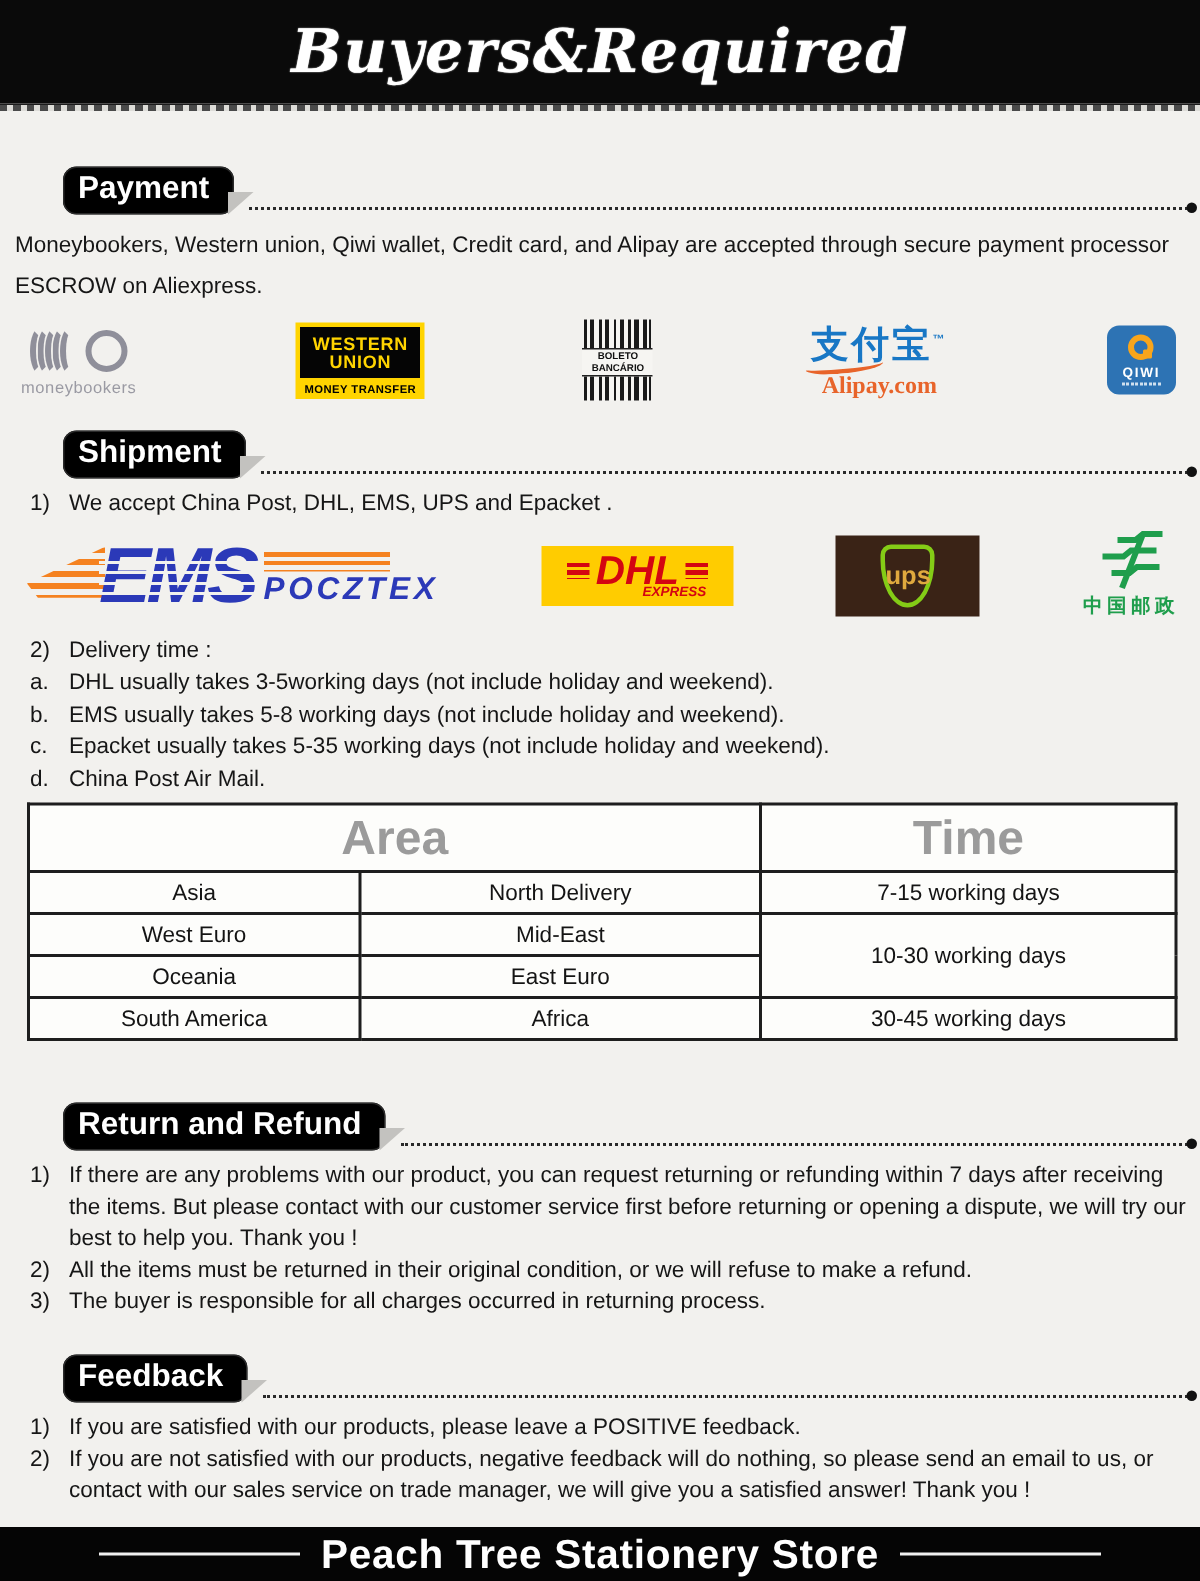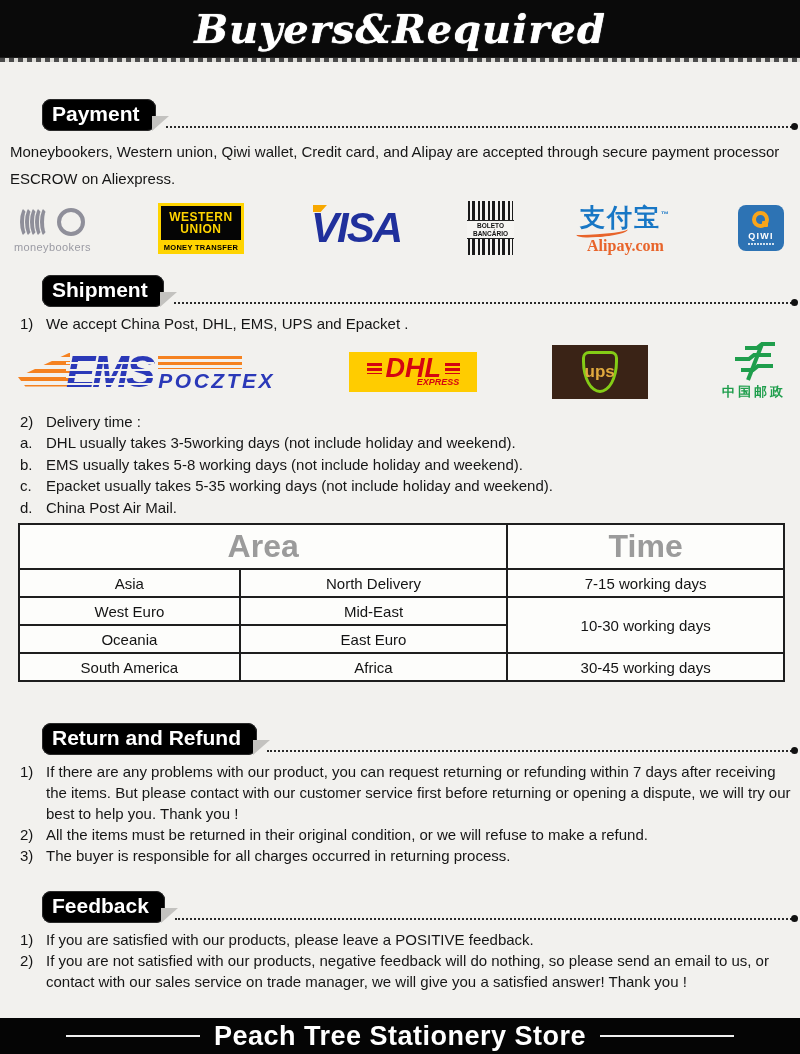--- a/index.html
+++ b/index.html
@@ -3,21 +3,21 @@
 <meta charset="utf-8">
 <style>
   * { margin:0; padding:0; box-sizing:border-box; }
   html,body { width:800px; }
   body {
     height:1054px; position:relative; overflow:hidden;
     background:#f2f1ee; color:#161616;
     font-family:"Liberation Sans", sans-serif;
   }
   
-  .top-banner { height:57px; background:#0a0a0a; display:flex; align-items:center; justify-content:center; }
+  .top-banner { height:69px; background:#0a0a0a; display:flex; align-items:center; justify-content:center; }
   .top-title {
     color:#fff; font-family:"DejaVu Serif", serif; font-style:italic; font-weight:bold;
     font-size:40px; letter-spacing:1px; text-shadow:0 0 1px #fff;
   }
   .banner-divider {
     height:5px; border-top:1px solid #1c1c1c;
     background:repeating-linear-gradient(90deg,#4a4a4a 0 5px,#dddcd8 5px 9px);
   }
   
   .badge-row { display:flex; align-items:flex-end; margin:0 4px 0 6px;padding-left:36px; }
@@ -69,21 +69,21 @@
   .qiwi-q { position:relative; width:17px; height:17px; border:4px solid #f8a51b; border-radius:50%; }
   .qiwi-q::after { content:""; position:absolute; right:-3px; bottom:-3px; width:6px; height:6px; background:#f8a51b; border-radius:1px; }
   .qiwi-label { color:#fff; font-size:9px; font-weight:800; letter-spacing:1.2px; margin-top:3px; }
   .qiwi-sub { width:26px; height:2px; margin-top:1.5px; background:repeating-linear-gradient(90deg,#cfe0ef 0 2px,transparent 2px 3px); }
   
   .ship-row { display:flex; align-items:center; justify-content:space-between; padding:0 10px 0 18px; height:66px; margin-top:4px; }
   .ems { display:flex; align-items:flex-end; }
   .ems-wing { width:52px; height:34px; margin-right:-4px; margin-bottom:4px;
     background:repeating-linear-gradient(180deg,#f58220 0 4px,transparent 4px 8px);
     clip-path:polygon(0 72%,100% 0,100% 100%,14% 100%); }
-  .ems-text { position:relative; font-size:44px; font-weight:800; font-style:italic; color:#2b39b8; letter-spacing:-3px; line-height:38px; }
+  .ems-text { position:relative; font-size:52px; font-weight:800; font-style:italic; color:#2b39b8; letter-spacing:-3px; line-height:38px; }
   .ems-text::after { content:""; position:absolute; inset:4px -2px 6px 0;
     background:repeating-linear-gradient(180deg,transparent 0 5px,#f2f1ee 5px 7px); }
   .ems-right { display:flex; flex-direction:column; margin-left:6px; }
   .ems-stripes { width:84px; height:13px; margin-bottom:2px;
     background:repeating-linear-gradient(180deg,#f58220 0 3px,transparent 3px 6px); }
   .pocztex { font-size:21px; font-weight:700; font-style:italic; color:#2b39b8; letter-spacing:2.5px; line-height:20px; }
   .dhl { width:128px; height:40px; background:#ffcc00; display:flex; flex-direction:column; align-items:center; justify-content:center; }
   .dhl-main { display:flex; align-items:center; color:#d40511; font-weight:800; font-style:italic; font-size:27px; line-height:24px; letter-spacing:0; }
   .dhl-dash { width:15px; height:11px; background:repeating-linear-gradient(180deg,#d40511 0 3px,transparent 3px 5px); }
   .dhl-dash.left { margin-right:4px; } .dhl-dash.right { margin-left:4px; }
@@ -138,24 +138,20 @@
     </div>
     <div class="mb-label">moneybookers</div>
   </div>
   <div class="wu">
     <div class="wu-top">
       <div>WESTERN</div>
       <div>UNION</div>
     </div>
     <div class="wu-bottom">MONEY TRANSFER</div>
   </div>
-  <div class="visa">
-    <span class="visa-accent"></span>
-    <span>VISA</span>
-  </div>
   <div class="boleto">
     <div class="boleto-band">
       <div>BOLETO</div>
       <div>BANCÁRIO</div>
     </div>
   </div>
   <div class="alipay">
     <div class="alipay-cn">
       <span class="alipay-swoosh"></span>
       <span>支付宝</span><sup>™</sup>

